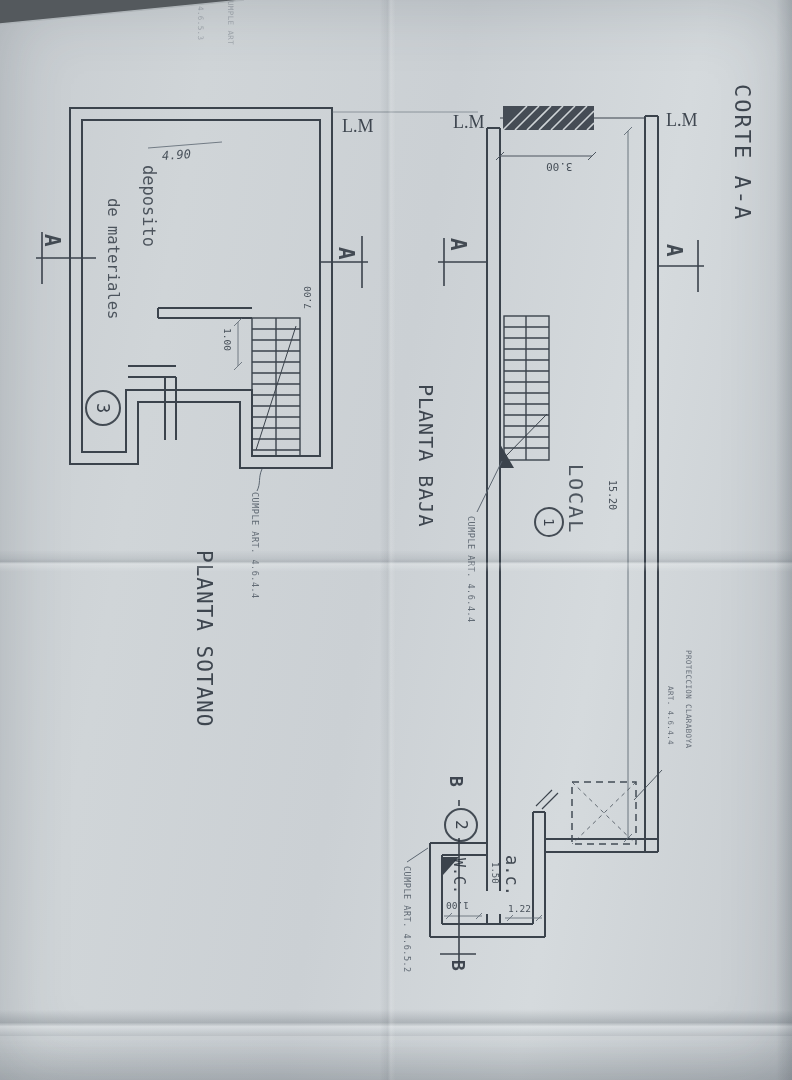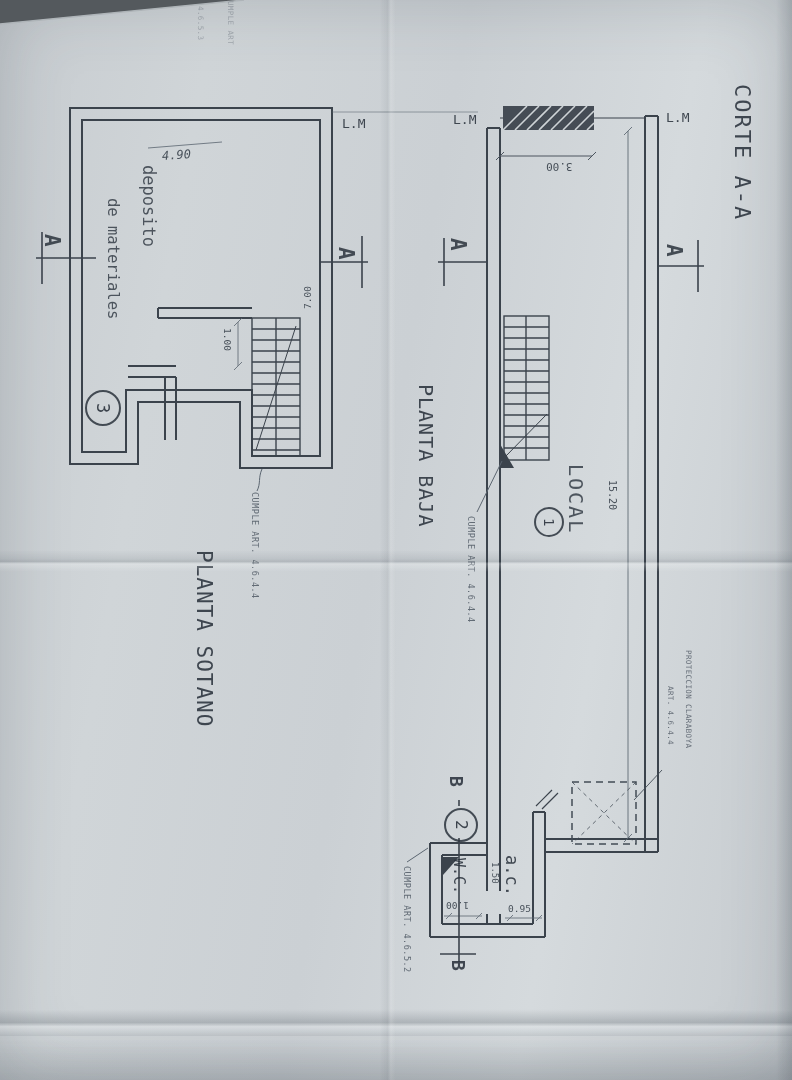--- a/index.html
+++ b/index.html
@@ -19,21 +19,21 @@
   .edge-r{right:0;top:0;height:1080px;width:16px;background:linear-gradient(90deg,rgba(70,80,90,0),rgba(55,65,75,.18));}
   .edge-b{left:0;right:0;bottom:0;height:40px;background:linear-gradient(180deg,rgba(70,80,90,0),rgba(55,65,75,.18));}
 
   .txt{position:absolute;white-space:nowrap;color:rgba(42,50,60,.88);}
   .vt{writing-mode:vertical-rl;text-orientation:mixed;}
   .title{font-size:22px;letter-spacing:2px;}
   .plabel{font-size:20px;letter-spacing:1px;}
   .room{font-size:17px;letter-spacing:0px;color:rgba(48,56,66,.82);}
   .marker{font-size:21px;font-weight:bold;color:rgba(42,50,60,.85);}
   .markerB{font-size:18px;font-weight:bold;}
-  .small{font-size:13px;}
+  .small{font-size:18px;font-family:Liberation Serif, serif;}
   .dim{font-size:10px;color:rgba(48,58,68,.85);}
   .note{font-size:8.5px;letter-spacing:.5px;color:rgba(62,72,84,.75);}
   .tiny{font-size:7.5px;letter-spacing:.4px;color:rgba(62,72,84,.72);}
   .faint{opacity:.45;}
   .rot180{transform:rotate(180deg);}
   .tilt{transform:rotate(-4deg);font-style:italic;}
   .circle{position:absolute;border:2px solid rgba(42,50,60,.85);border-radius:50%;
     display:flex;align-items:center;justify-content:center;}
   .circle span{writing-mode:vertical-rl;color:rgba(42,50,60,.9);}
   svg{position:absolute;left:0;top:0;}
@@ -160,21 +160,21 @@
       <span style="font-size:14px;">1</span>
     </div>
   <div class="txt vt note" style="left:466px;top:516px;">CUMPLE ART. 4.6.4.4</div>
   <div class="txt vt marker" style="left:446px;top:238px;">A</div>
   <div class="txt vt marker" style="left:662px;top:244px;">A</div>
 
   <div class="txt vt" style="left:450px;top:858px;font-size:15px;">W.C.</div>
   <div class="txt vt" style="left:502px;top:855px;font-size:17px;">a.c.</div>
   <div class="txt vt dim" style="left:490px;top:862px;font-size:9px;">1.50</div>
   <div class="txt dim rot180" style="left:446px;top:900px;font-size:9.5px;">1.00</div>
-  <div class="txt dim" style="left:508px;top:903px;font-size:9.5px;">0.95</div>
+  <div class="txt dim" style="left:508px;top:903px;font-size:9.5px;">1.22</div>
   <div class="txt vt markerB" style="left:446px;top:776px;">B</div>
   <div class="circle" style="left:444px;top:808px;width:30px;height:30px;">
       <span style="font-size:16px;">2</span>
     </div>
   <div class="txt vt markerB" style="left:448px;top:960px;">B</div>
   <div class="txt vt note" style="left:402px;top:866px;">CUMPLE ART. 4.6.5.2</div>
 
   <div class="txt vt tiny" style="left:684px;top:650px;">PROTECCION CLARABOYA</div>
   <div class="txt vt tiny" style="left:666px;top:686px;">ART. 4.6.4.4</div>
 

